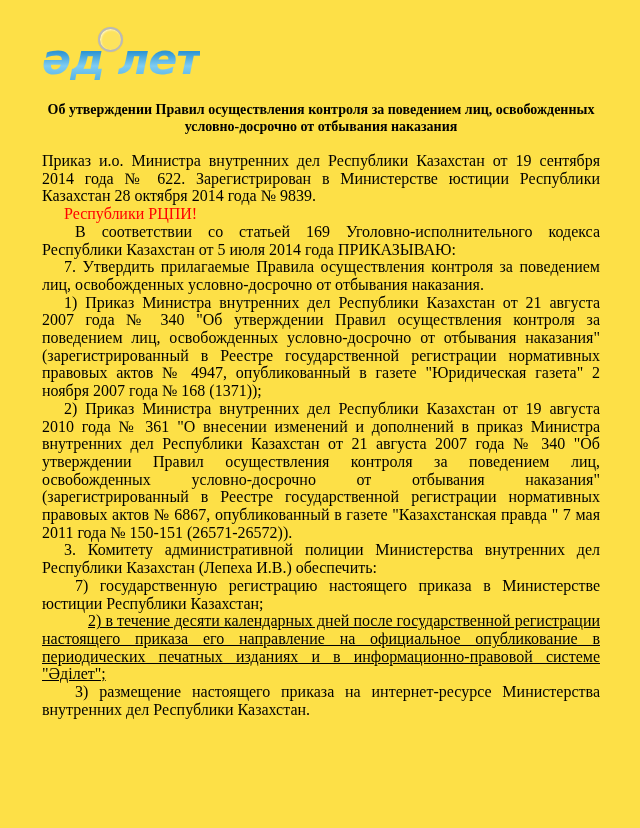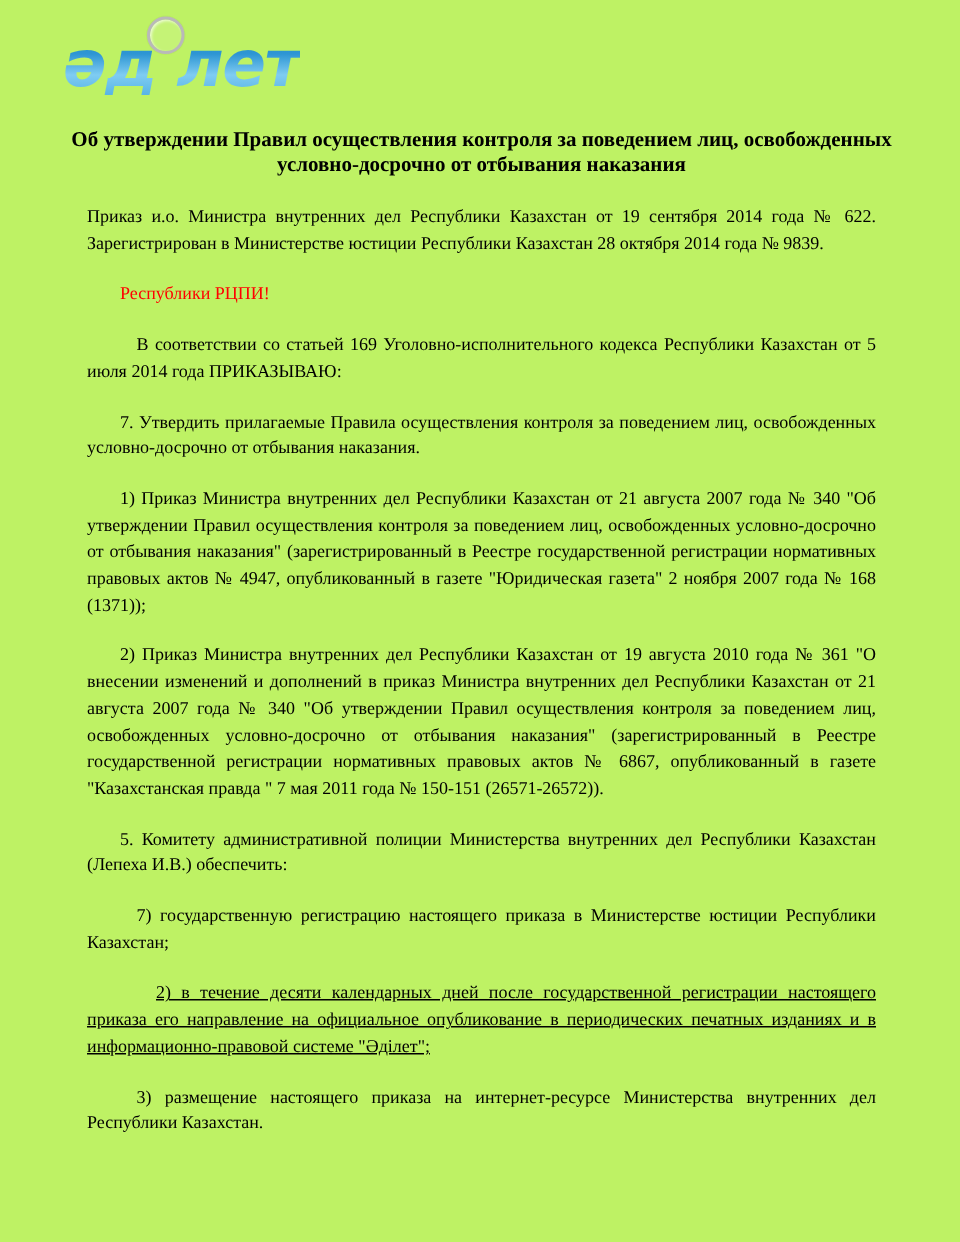--- a/index.html
+++ b/index.html
@@ -11,22 +11,22 @@
     width: 640px;
     height: 828px;
     overflow: hidden;
     font-family: "Liberation Serif", "DejaVu Serif", serif;
     color: #000000;
   }
   .page {
     box-sizing: border-box;
     width: 640px;
     height: 828px;
-    padding: 14px 40px 0 42px;
-    background: #bef264;
+    padding: 30px 40px 0 42px;
+    background: #fde047;
   }
 
   
   .logo {
     height: 58px;
     margin-left: 0px;
     position: relative;
   }
   .logo-text {
     display: inline-block;
@@ -60,22 +60,22 @@
 
   
   .title {
     margin: 13px 0 17px 0;
     font-size: 14px;
     font-weight: bold;
     line-height: 17px;
     text-align: center;
   }
   .doc-body .para {
-    margin: 16px;
-    font-size: 12px;
+    margin: 0;
+    font-size: 16px;
     line-height: 17.7px;
     text-align: justify;
   }
   .indent-0 { text-indent: 0; }
   .indent-1 { text-indent: 22px; }
   .indent-2 { text-indent: 33px; }
   .indent-3 { text-indent: 46px; text-decoration: underline; }
 </style>
 </head>
 <body>
@@ -88,19 +88,19 @@
 
   <h1 class="title">Об утверждении Правил осуществления контроля за поведением лиц, освобожденных условно-досрочно от отбывания наказания</h1>
 
   <div class="doc-body">
       <p class="para indent-0"><span>Приказ и.о. Министра внутренних дел Республики Казахстан от 19 сентября 2014 года № 622. Зарегистрирован в Министерстве юстиции Республики Казахстан 28 октября 2014 года № 9839.</span></p>
       <p class="para indent-1"><span style="color: rgb(255, 0, 0);">Республики РЦПИ!</span></p>
       <p class="para indent-2"><span>В соответствии со статьей 169 Уголовно-исполнительного кодекса Республики Казахстан от 5 июля 2014 года </span><span style="font-weight: normal;">ПРИКАЗЫВАЮ</span><span>:</span></p>
       <p class="para indent-1"><span>7. Утвердить прилагаемые Правила осуществления контроля за поведением лиц, освобожденных условно-досрочно от отбывания наказания.</span></p>
       <p class="para indent-1"><span>1) Приказ Министра внутренних дел Республики Казахстан от 21 августа 2007 года № 340 "Об утверждении Правил осуществления контроля за поведением лиц, освобожденных условно-досрочно от отбывания наказания" (зарегистрированный в Реестре государственной регистрации нормативных правовых актов № 4947, опубликованный в газете "Юридическая газета" 2 ноября 2007 года № 168 (1371));</span></p>
       <p class="para indent-1"><span>2) Приказ Министра внутренних дел Республики Казахстан от 19 августа 2010 года № 361 "О внесении изменений и дополнений в приказ Министра внутренних дел Республики Казахстан от 21 августа 2007 года № 340 "Об утверждении Правил осуществления контроля за поведением лиц, освобожденных условно-досрочно от отбывания наказания" (зарегистрированный в Реестре государственной регистрации нормативных правовых актов № 6867, опубликованный в газете "Казахстанская правда " 7 мая 2011 года № 150-151 (26571-26572)).</span></p>
-      <p class="para indent-1"><span>5. Комитету административной полиции Министерства внутренних дел Республики Казахстан (Лепеха И.В.) обеспечить:</span></p>
+      <p class="para indent-1"><span>3. Комитету административной полиции Министерства внутренних дел Республики Казахстан (Лепеха И.В.) обеспечить:</span></p>
       <p class="para indent-2"><span>7) государственную регистрацию настоящего приказа в Министерстве юстиции Республики Казахстан;</span></p>
       <p class="para indent-3"><span>2) в течение десяти календарных дней после государственной регистрации настоящего приказа его направление на официальное опубликование в периодических печатных изданиях и в информационно-правовой системе "Әділет";</span></p>
       <p class="para indent-2"><span>3) размещение настоящего приказа на интернет-ресурсе Министерства внутренних дел Республики Казахстан.</span></p>
     </div>
 
 </div>
 
 </body></html>

